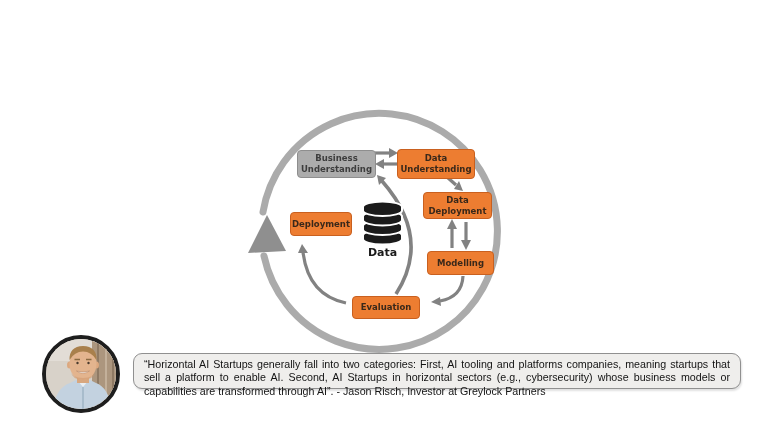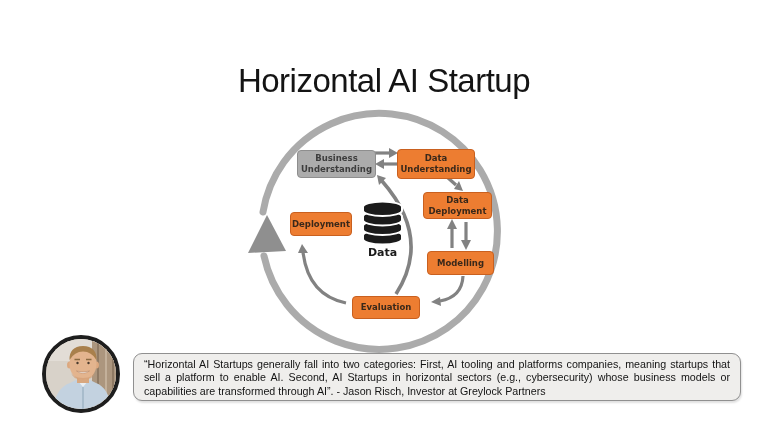--- a/index.html
+++ b/index.html
@@ -14,34 +14,33 @@
   .node.orange{background:#ED7D31;border:1px solid #C9601F;color:#39281A;}
   .node.gray{background:#ACACAC;border:1px solid #8E8E8E;color:#3D3D3D;}
   .n-bu{left:297px;top:150px;width:77px;height:26px;}
   .n-du{left:397px;top:149px;width:76px;height:28px;}
   .n-dp{left:423px;top:192px;width:67px;height:25px;}
   .n-mo{left:427px;top:251px;width:65px;height:22px;}
   .n-ev{left:352px;top:296px;width:66px;height:21px;}
   .n-de{left:290px;top:212px;width:60px;height:22px;}
   .data-label{position:absolute;left:358px;top:246px;width:49px;text-align:center;
         font-family:"DejaVu Sans",sans-serif;font-size:11px;font-weight:700;color:#1b1b1b;}
-  .quote-box{position:absolute;left:133px;top:353px;width:608px;height:48px;box-sizing:border-box;
+  .quote-box{position:absolute;left:133px;top:353px;width:608px;height:36px;box-sizing:border-box;
         background:#EFEEEC;border:1.4px solid #909090;border-radius:9px;padding:4px 10px 0 10px;
         box-shadow:1px 2px 2px rgba(0,0,0,0.12);}
   .quote-text{font-size:10.7px;line-height:13.3px;color:#141414;text-align:justify;display:block;}
   .avatar{position:absolute;left:42px;top:335px;width:78px;height:78px;box-sizing:border-box;
         border-radius:50%;border:4px solid #1E1E1E;overflow:hidden;background:#D6CFC6;}
   .avatar svg{display:block;}
 </style>
 </head>
 <body>
 
 <div class="slide">
 
-  <h1 class="title">Horizontal AI Startup</h1>
 
   <svg class="diagram-svg" viewBox="0 0 768 432">
     <g>
       <path d="M 264 256 A 118 118 0 1 0 263 212" fill="none" stroke="#ABABAB" stroke-width="7" stroke-linecap="round"></path>
       <polygon points="267,215 248,253 286,251" fill="#8F8F8F"></polygon>
     </g>
     <g stroke="#828282" stroke-width="3.2" fill="none">
 
       <line x1="375" y1="153" x2="390" y2="153"></line>
       <polygon points="398,153 389,148 389,158" fill="#828282" stroke="none"></polygon>

